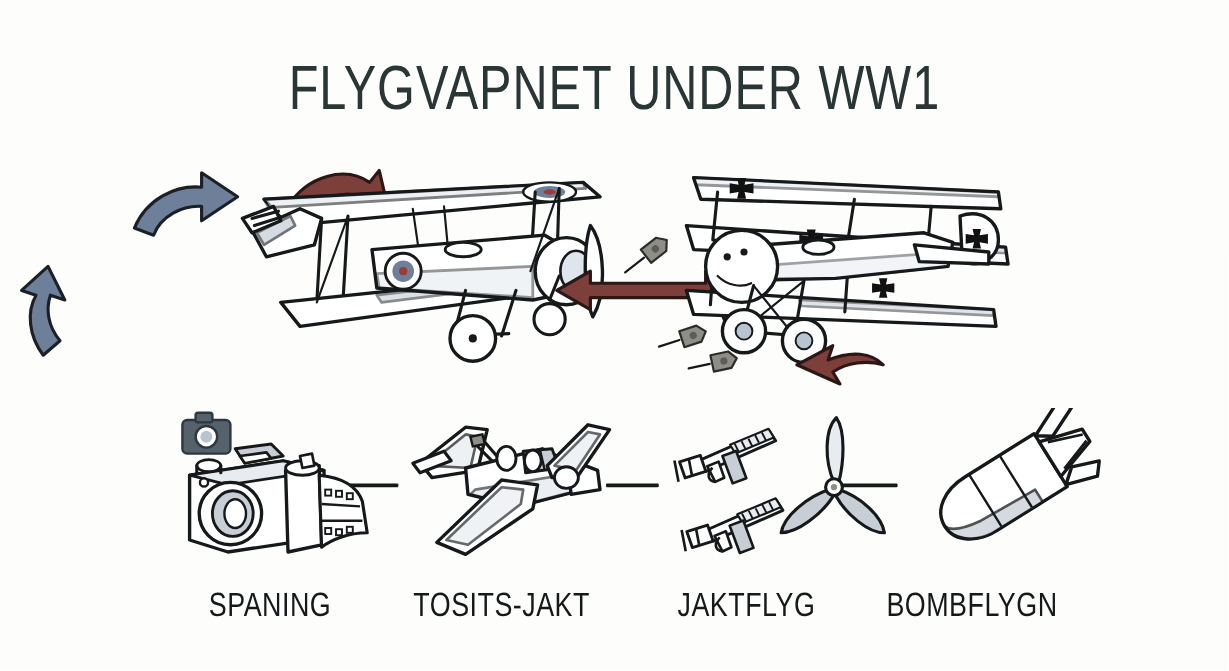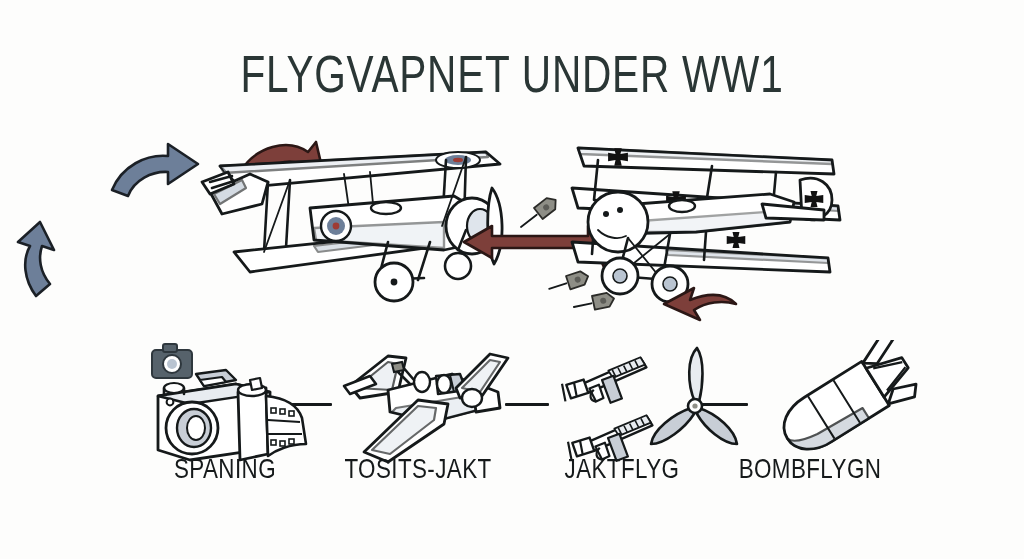--- a/index.html
+++ b/index.html
@@ -64,21 +64,21 @@
     height: 3px;
     background: #15191a;
     top: 63px;
     border-radius: 1px;
   }
 
   
   #label-row {
     position: absolute;
     left: 0;
-    top: 453px;
+    top: 488px;
     width: 824px;
     height: 42px;
   }
   .label {
     position: absolute;
     top: 0;
     width: 240px;
     text-align: center;
     font-family: "Liberation Sans Narrow", "Liberation Sans", sans-serif;
     font-size: 28px;

